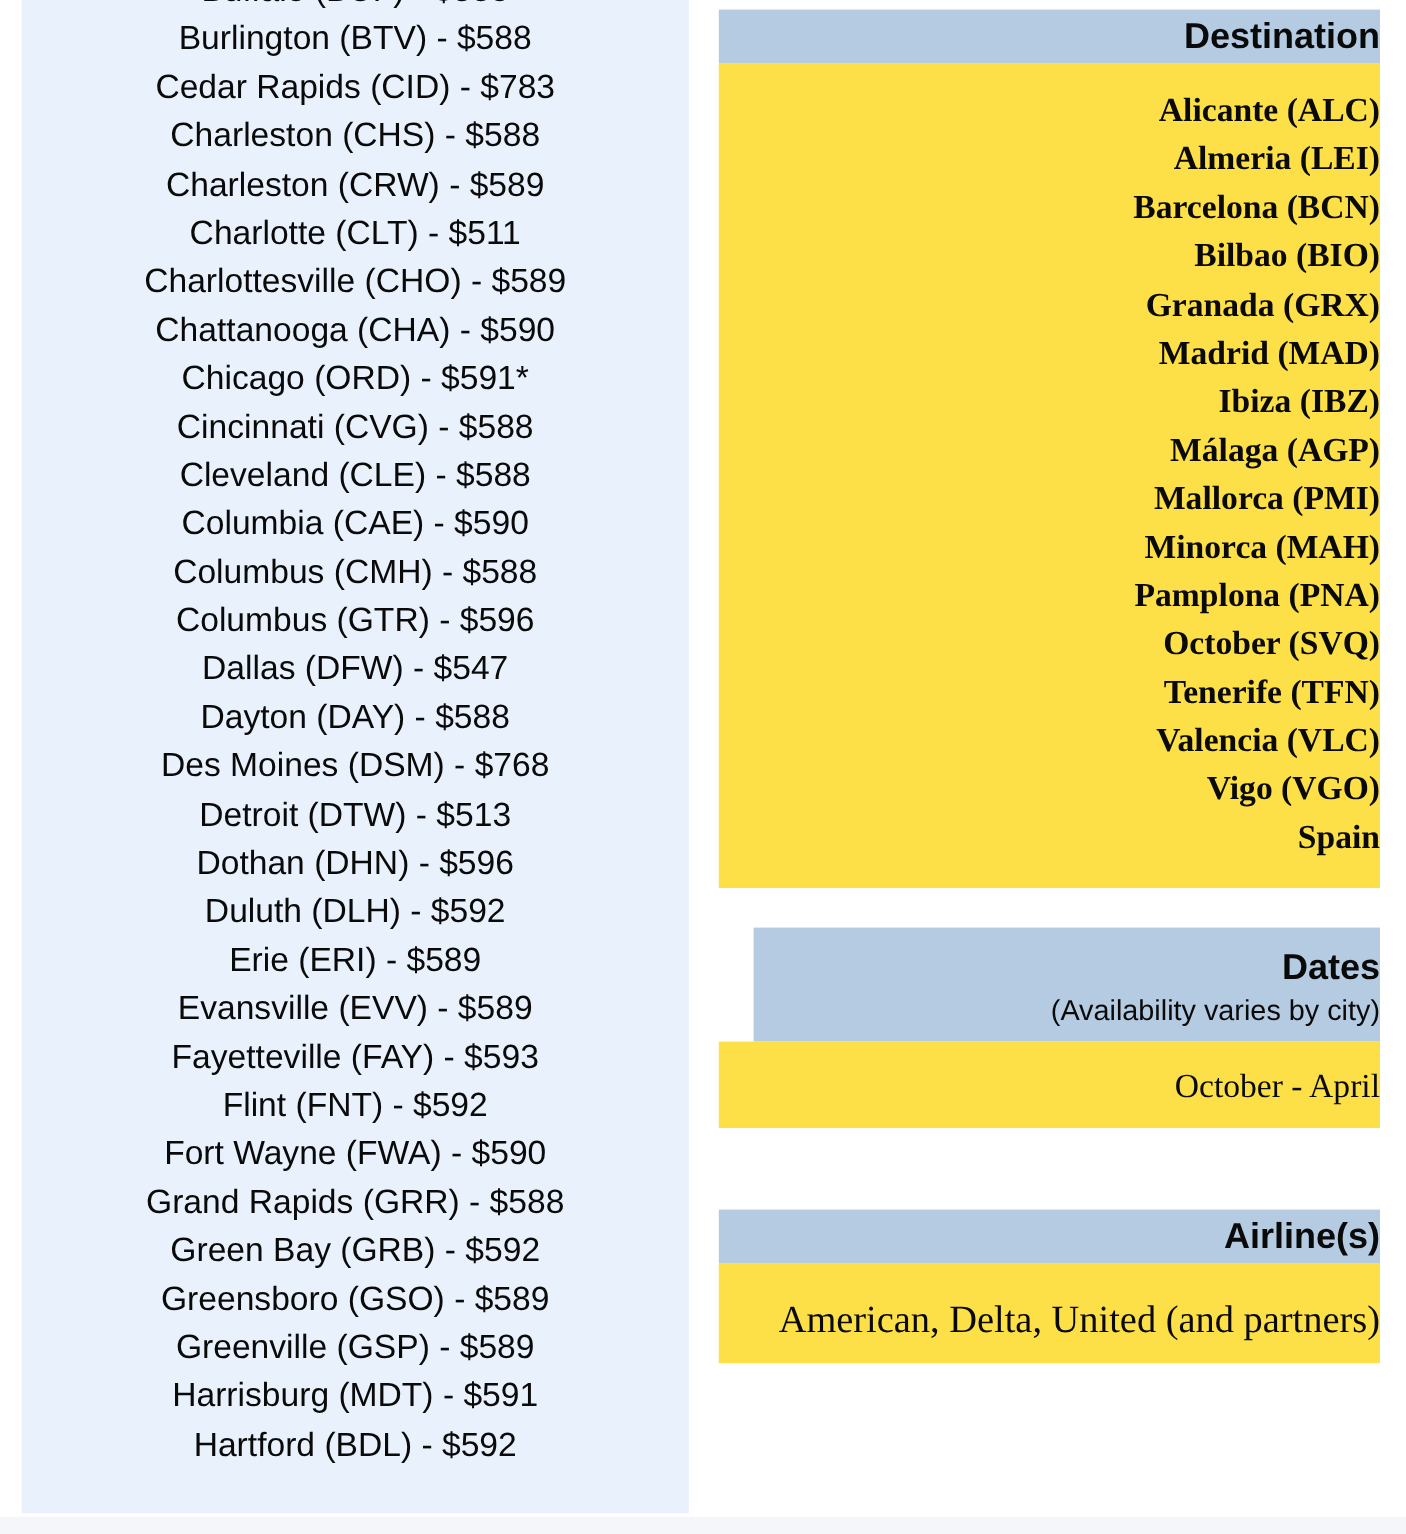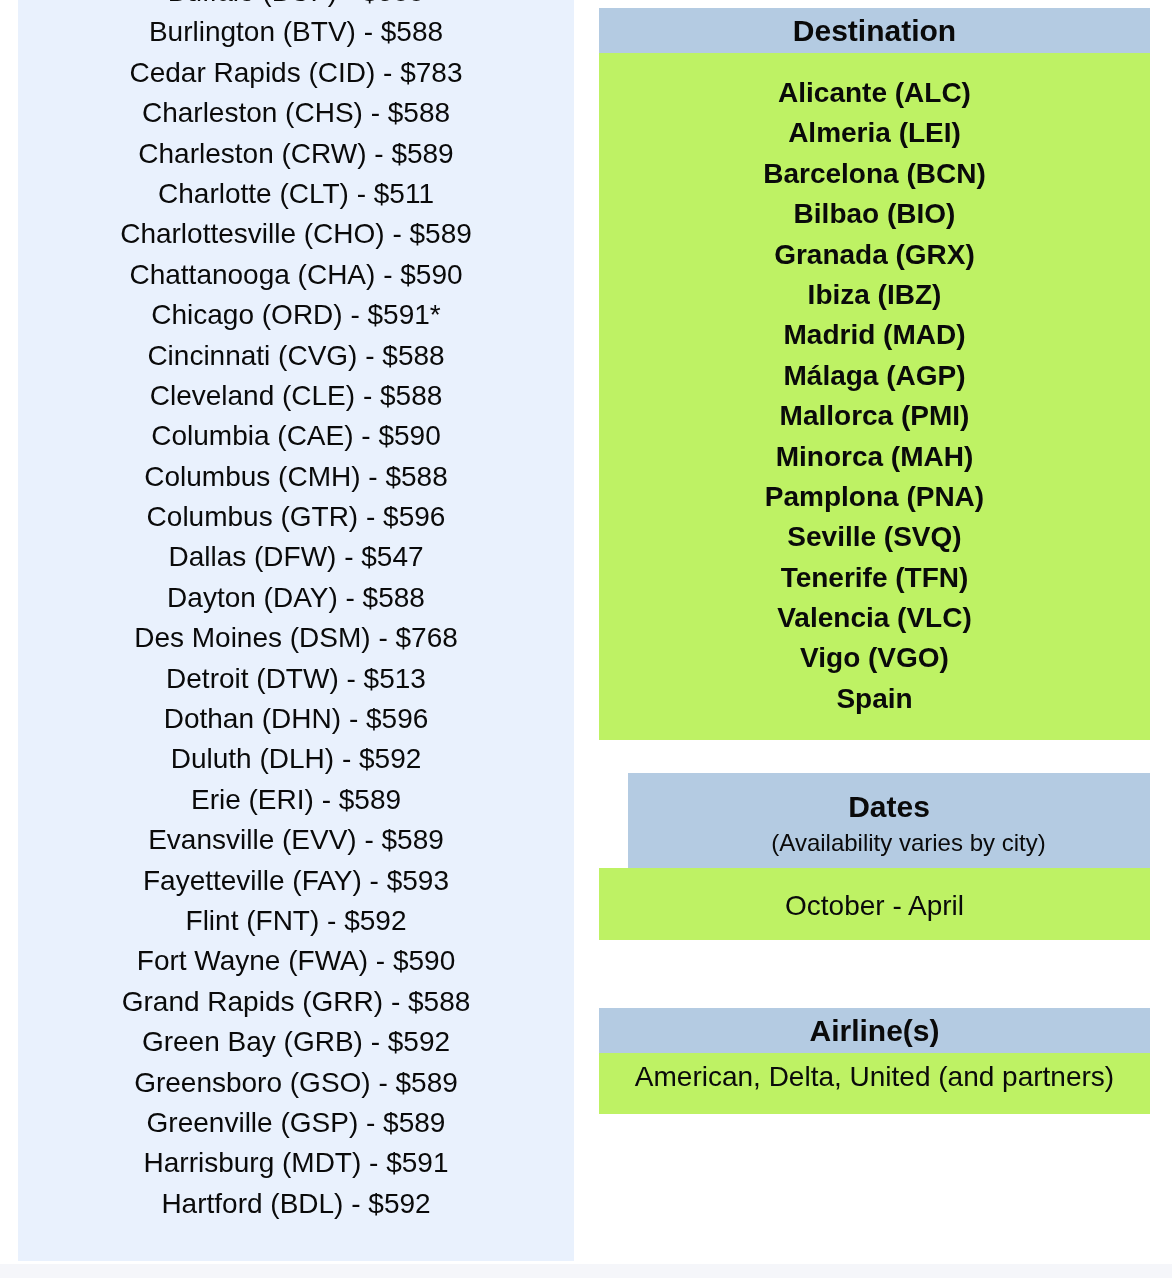--- a/index.html
+++ b/index.html
@@ -32,29 +32,30 @@
     height: 40.4px;
     line-height: 40.4px;
     font-size: 28px;
     white-space: nowrap;
   }
   
   .info-box {
     position: absolute;
     left: 599px;
     width: 551px;
-    text-align: center;
+    text-align: right;
   }
   .box-header {
     background: #b4cbe2;
     font-weight: bold;
     font-size: 30px;
   }
   .box-body {
-    background: #bef264;
+    background: #fde047;
+    font-family: Liberation Serif, serif;
   }
   .destination-box { top: 8px; }
   .destination-box .box-header {
     height: 45px;
     line-height: 45px;
   }
   .destination-box .box-body { padding: 20px 0 21px 0; }
   .destination-list {
     list-style: none;
     margin: 0;
@@ -85,22 +86,22 @@
     font-size: 28px;
     line-height: 40px;
   }
   .airlines-box { top: 982px; }
   .airlines-box .box-header {
     height: 45px;
     line-height: 45px;
     margin-top: 26px;
   }
   .airlines-box .box-body {
-    padding: 4px 0 17px 0;
-    font-size: 28px;
+    padding: 26px 0 17px 0;
+    font-size: 32px;
     line-height: 40px;
   }
   
   .bottom-band {
     position: absolute;
     left: 0;
     top: 1264px;
     width: 1172px;
     height: 14px;
     background: #f5f6fa;
@@ -147,27 +148,27 @@
 
 <div class="info-box destination-box">
   <div class="box-header">Destination</div>
   <div class="box-body">
     <ul class="destination-list">
       <li>Alicante (ALC)</li>
       <li>Almeria (LEI)</li>
       <li>Barcelona (BCN)</li>
       <li>Bilbao (BIO)</li>
       <li>Granada (GRX)</li>
+      <li>Madrid (MAD)</li>
       <li>Ibiza (IBZ)</li>
-      <li>Madrid (MAD)</li>
       <li>Málaga (AGP)</li>
       <li>Mallorca (PMI)</li>
       <li>Minorca (MAH)</li>
       <li>Pamplona (PNA)</li>
-      <li>Seville (SVQ)</li>
+      <li>October (SVQ)</li>
       <li>Tenerife (TFN)</li>
       <li>Valencia (VLC)</li>
       <li>Vigo (VGO)</li>
       <li>Spain</li>
     </ul>
   </div>
 </div>
 
 <div class="info-box dates-box">
   <div class="box-header">

